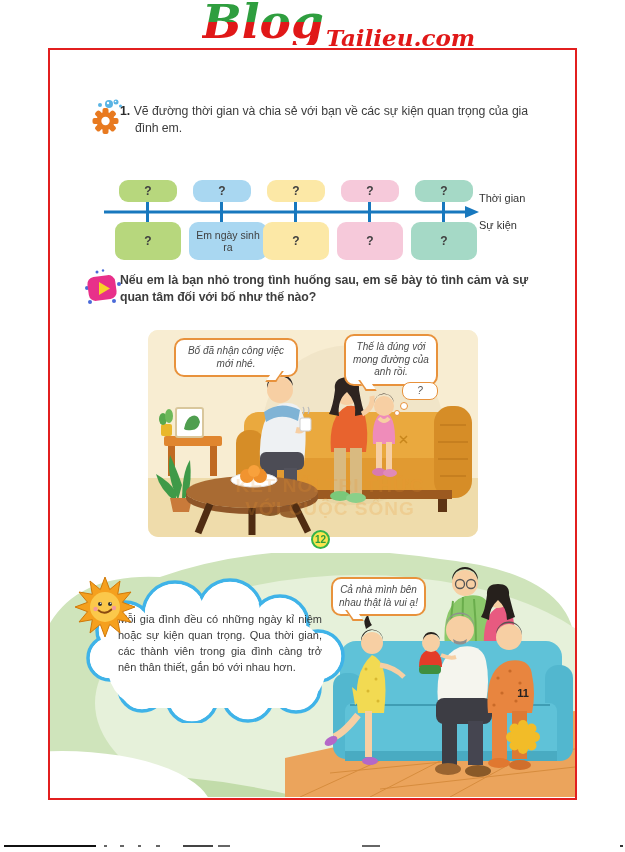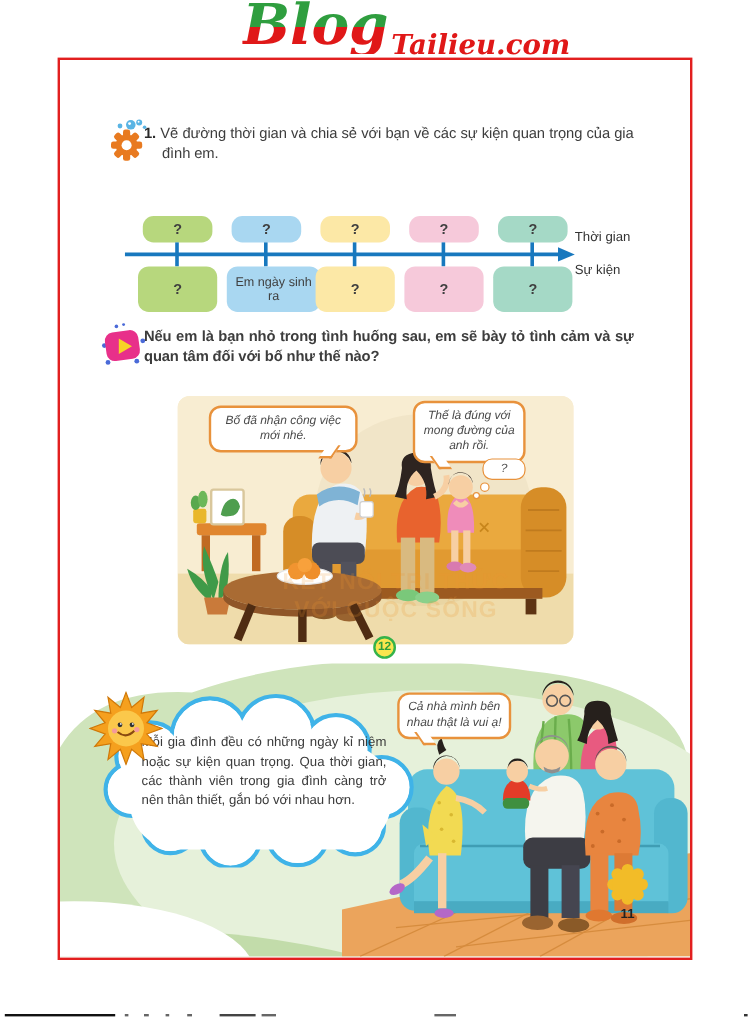--- a/index.html
+++ b/index.html
@@ -51,21 +51,21 @@
   .thought{position:absolute;border:1.5px solid #e8923c;border-radius:8px;background:#fff;
     font-size:10px;font-style:italic;color:#555;text-align:center;z-index:6;}
   .tdot{position:absolute;border:1.5px solid #e8923c;border-radius:50%;background:#fff;z-index:6;}
 
   .watermark{position:absolute;left:0;right:0;text-align:center;font-weight:bold;
     color:rgba(235,150,50,0.20);font-size:19px;letter-spacing:1px;z-index:4;padding-left:34px;}
 
   .badge12{position:absolute;left:311px;top:530px;width:19px;height:19px;border-radius:50%;
     background:#fae54e;border:2px solid #35b34a;box-sizing:border-box;z-index:7;
     font-size:10px;font-weight:bold;color:#2f9e3a;text-align:center;line-height:15px;}
-  .badge11{position:absolute;left:513px;top:756px;width:20px;height:15px;z-index:7;
+  .badge11{position:absolute;left:513px;top:687px;width:20px;height:15px;z-index:7;
     font-size:11px;font-weight:bold;color:#222;text-align:center;}
 
   .cloud-text{position:absolute;left:118px;top:611px;width:204px;font-size:11px;
     line-height:16px;color:#3a3a3a;text-align:justify;z-index:6;}
 
   .footer-line{position:absolute;left:4px;top:845px;width:92px;height:2px;background:#111;z-index:1;}
   .fmark{position:absolute;top:845px;height:2px;background:#666;z-index:1;}
 </style>
 </head>
 <body>

